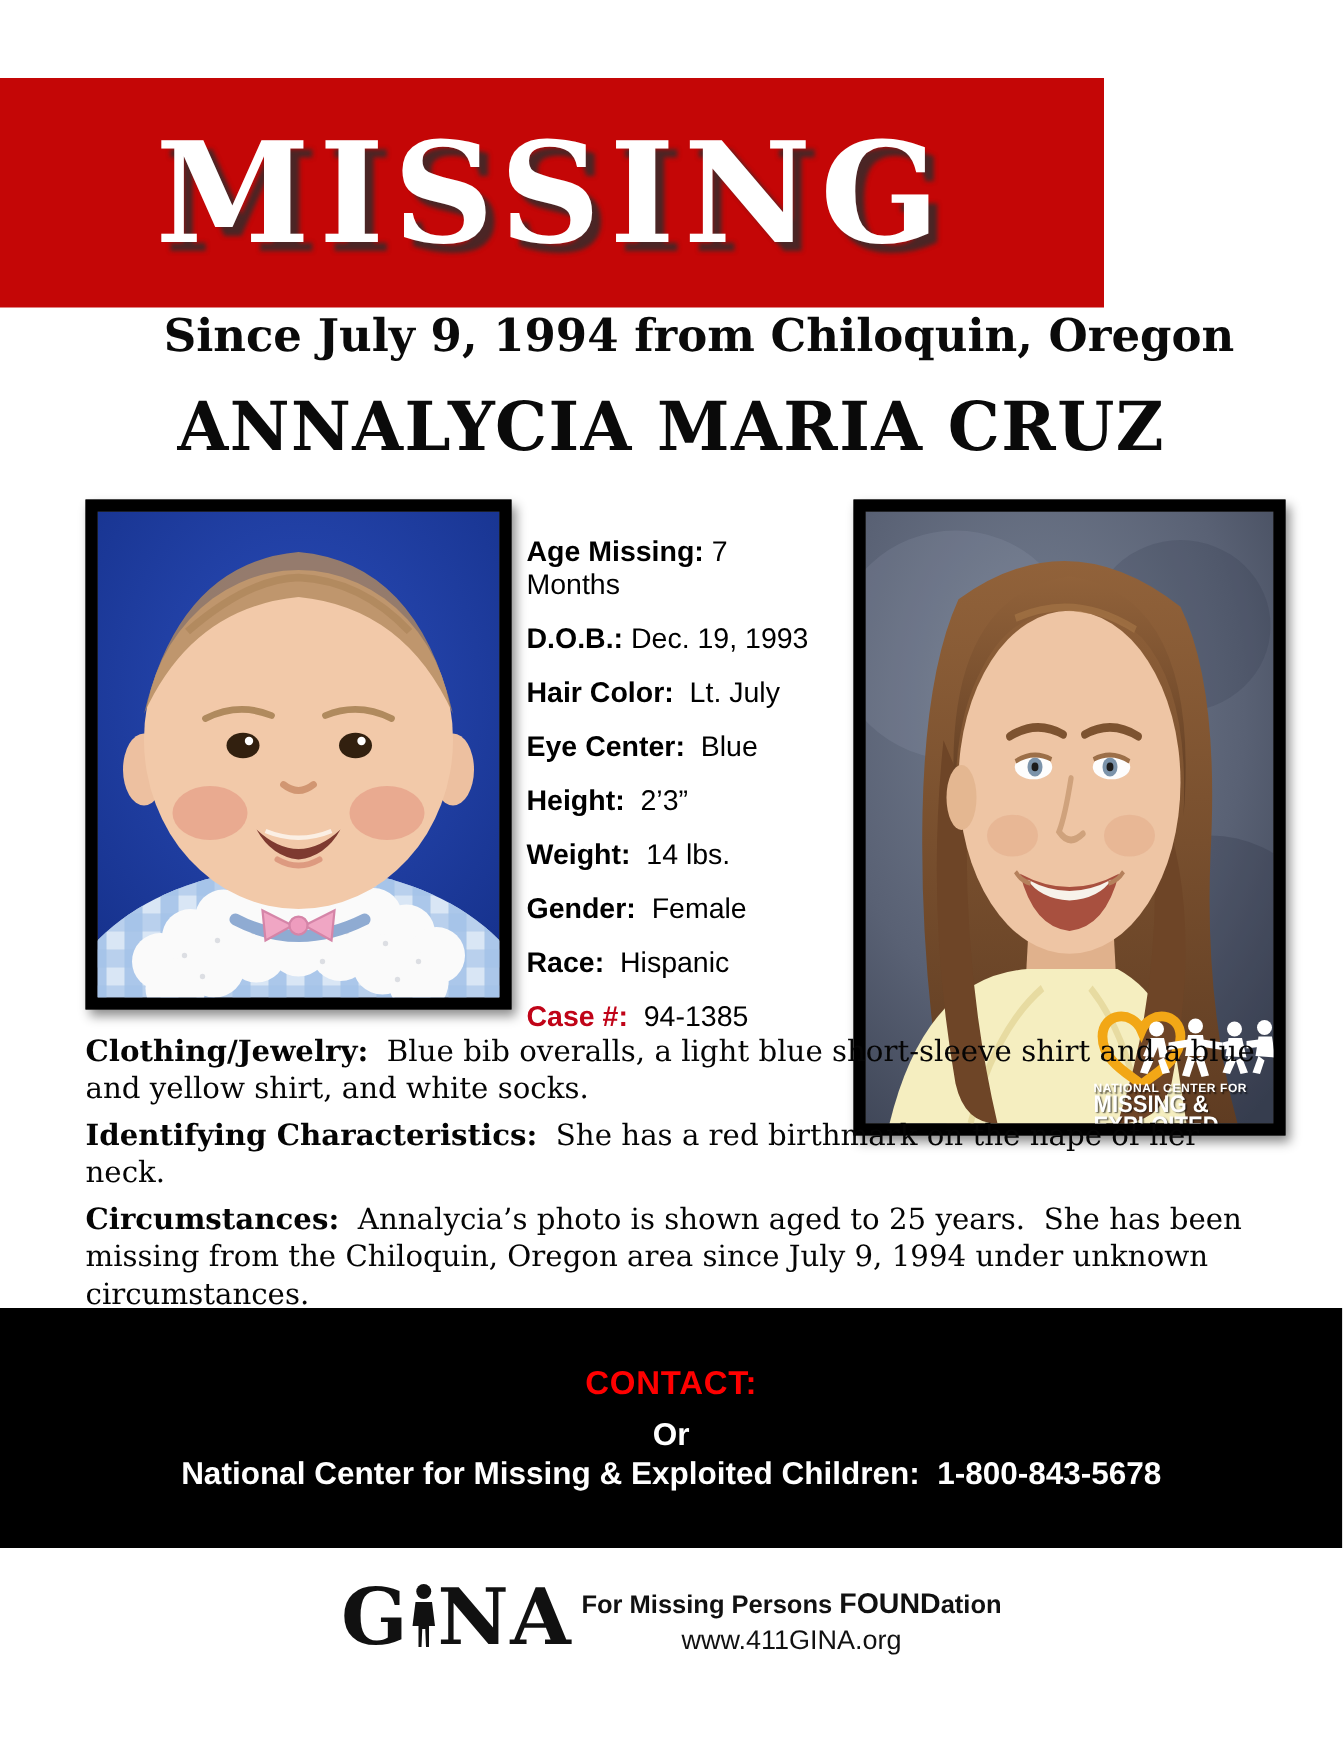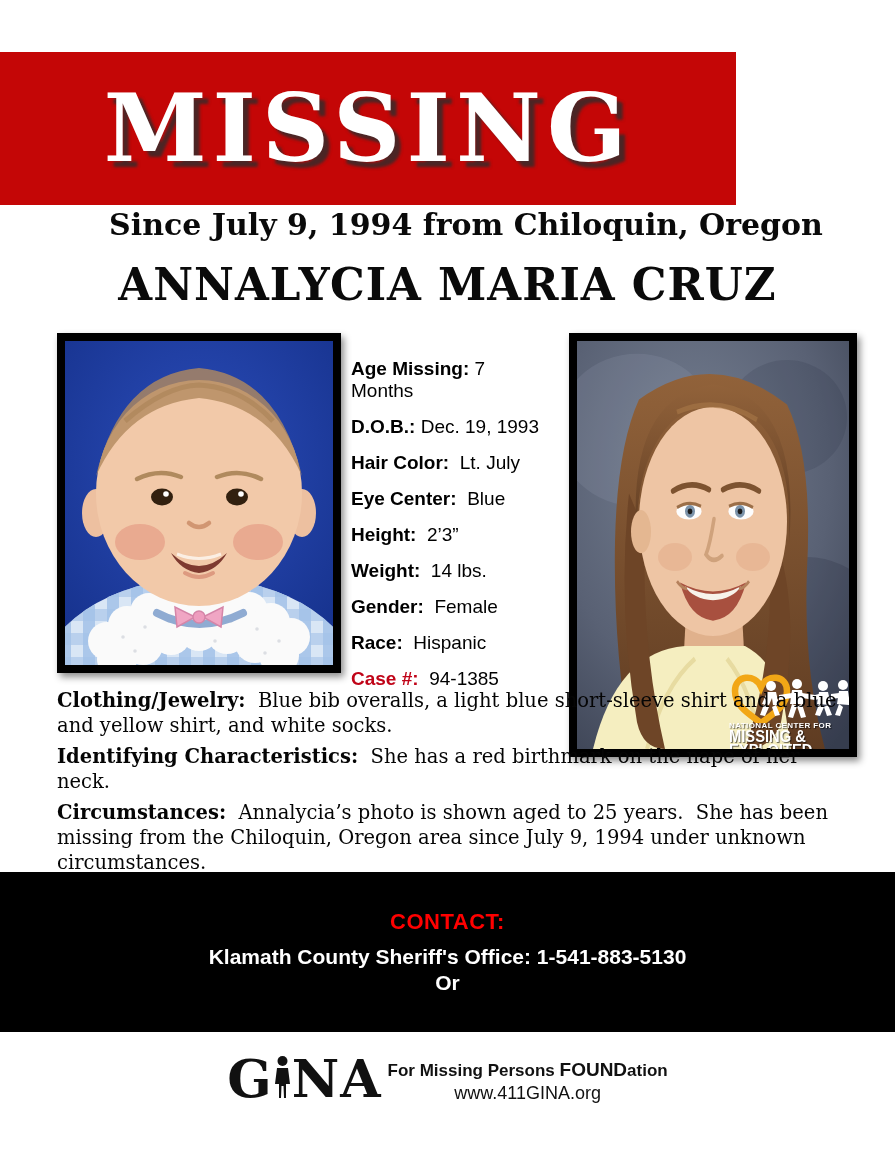--- a/index.html
+++ b/index.html
@@ -289,22 +289,22 @@
   </div>
 
   <div class="description">
     <p><span class="desc-label">Clothing/Jewelry:</span><span class="desc-text">  Blue bib overalls, a light blue short-sleeve shirt and a blue and yellow shirt, and white socks.</span></p>
     <p><span class="desc-label">Identifying Characteristics:</span><span class="desc-text">  She has a red birthmark on the nape of her neck.</span></p>
     <p><span class="desc-label">Circumstances:</span><span class="desc-text">  Annalycia’s photo is shown aged to 25 years.  She has been missing from the Chiloquin, Oregon area since July 9, 1994 under unknown circumstances.</span></p>
   </div>
 
   <div class="contact-bar">
     <div class="contact-heading" style="color: rgb(255, 0, 0);">CONTACT:</div>
-    <div class="contact-line">Klamath County Sheriff's Office: 1-541-883-5130</div>
     <div class="contact-line">Or</div>
+    <div class="contact-line">National Center for Missing &amp; Exploited Children:  1-800-843-5678</div>
   </div>
 
   <div class="gina">
     <div class="gina-word">
       <span>G</span>
       <svg class="gina-person" viewBox="0 0 17 44">
         <circle cx="8.5" cy="5" r="5" fill="#111"></circle>
         <path d="M3,12 L14,12 L16,28 L12,28 L12,42 L10,42 L9.5,30 L7.5,30 L7,42 L5,42 L5,28 L1,28 Z" fill="#111"></path>
       </svg>
       <span>NA</span>

